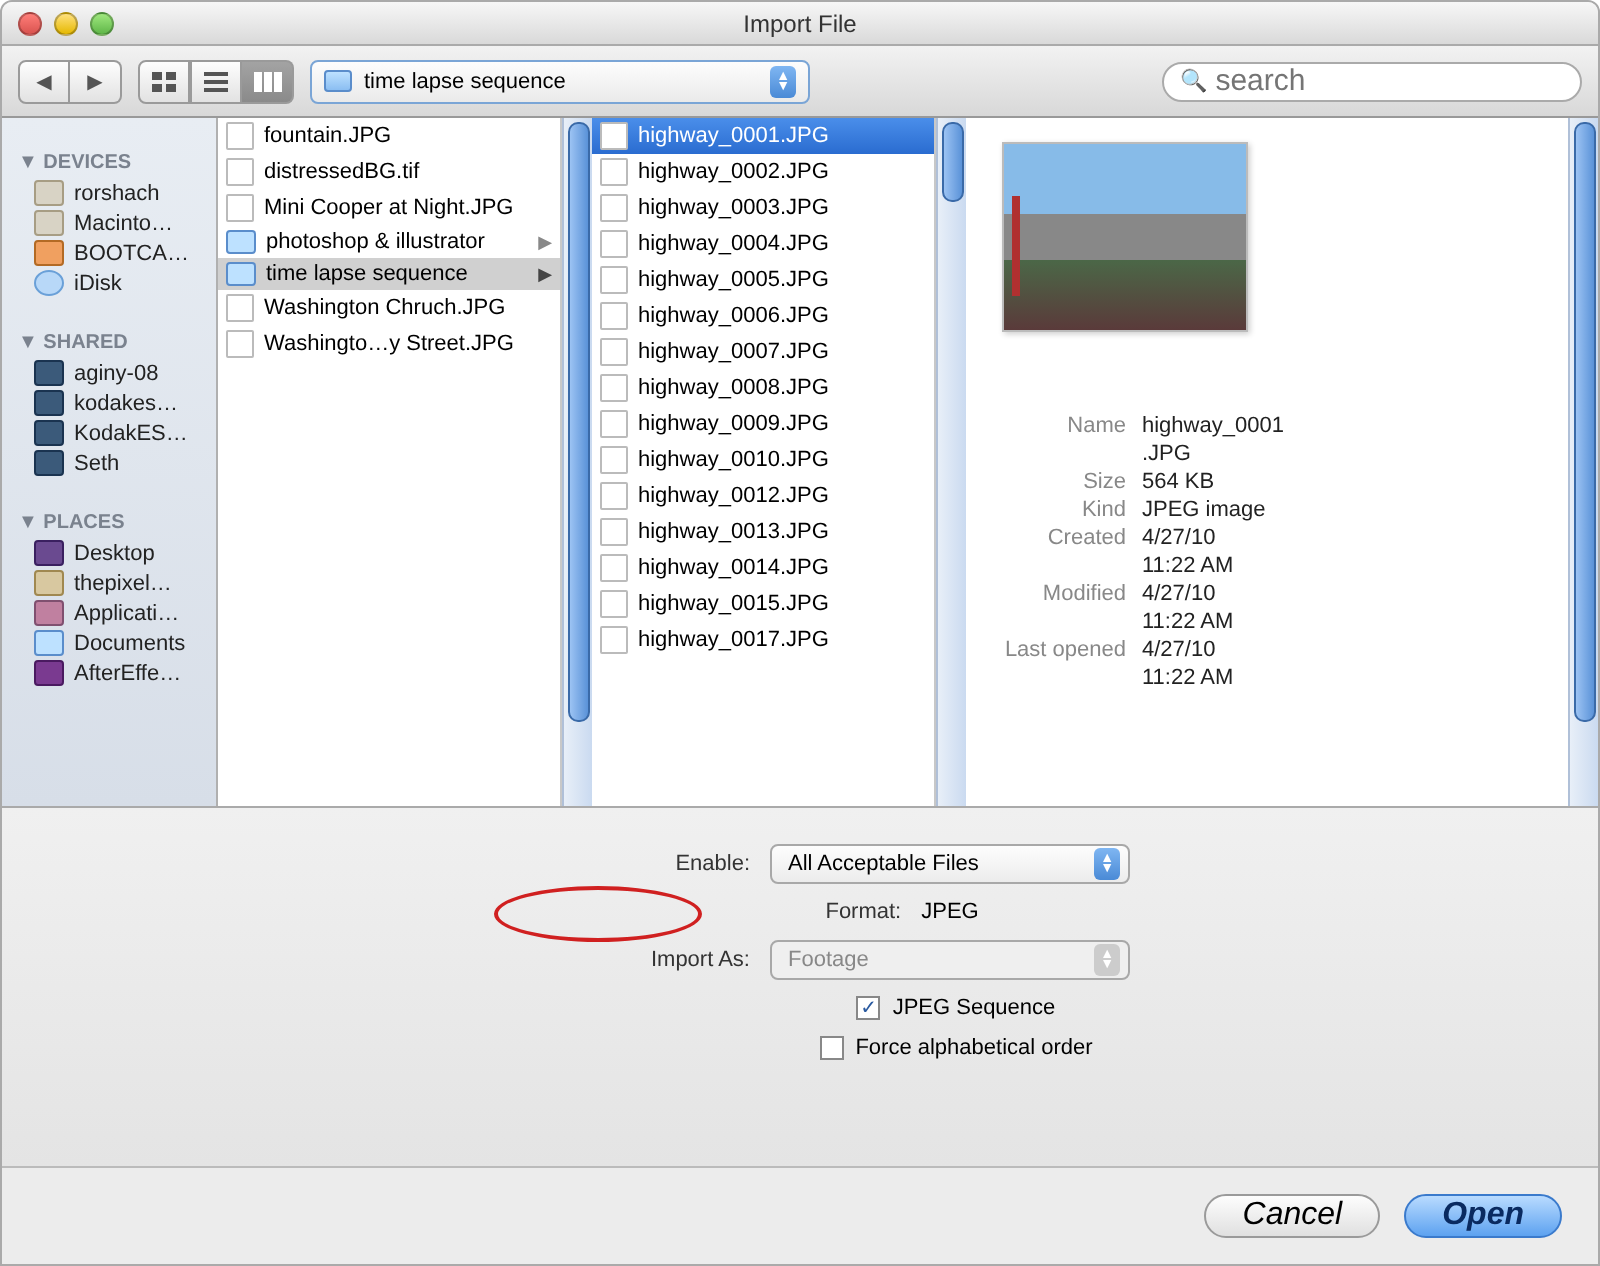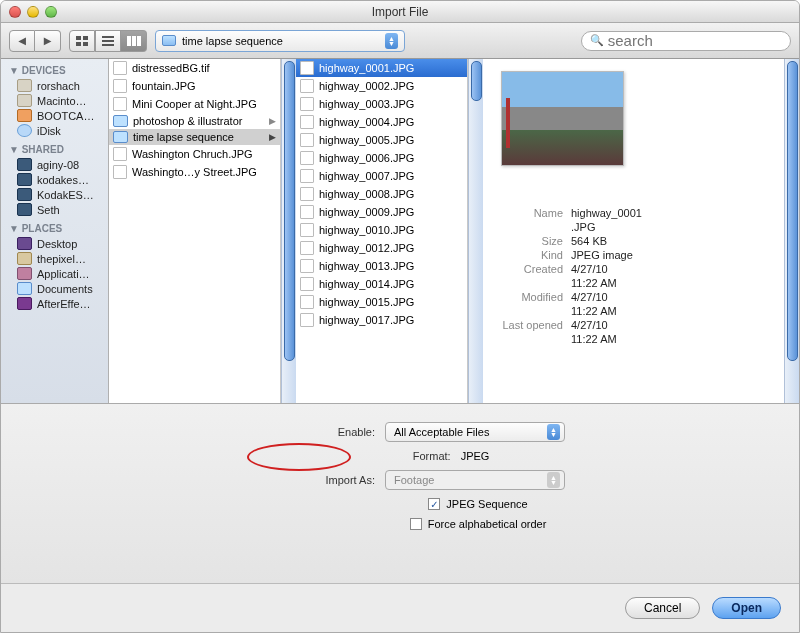--- a/index.html
+++ b/index.html
@@ -25,21 +25,21 @@
 .breadcrumb-select { display: flex; align-items: center; border: 1px solid #7aa5d6; border-radius: 4px; background: linear-gradient(#fdfdfd,#eaeaea); height: 22px; padding: 0 6px; min-width: 250px; }
 .folder-icon { width: 14px; height: 11px; background: linear-gradient(#bde1ff,#8bbef2); border: 1px solid #5a8dcb; border-radius: 2px; margin-right: 6px; }
 .select-arrows { margin-left: auto; display: flex; flex-direction: column; line-height: 5px; font-size: 7px; color: #fff; background: linear-gradient(#7fb6f2,#4a8ad6); padding: 3px 3px; border-radius: 3px; }
 .search { margin-left: auto; display: flex; align-items: center; background: #fff; border: 1px solid #aaa; border-radius: 11px; height: 20px; width: 210px; padding: 0 8px; }
 .search input { border: none; outline: none; width: 100%; font-size: 15px; }
 .search .mag { color: #888; margin-right: 4px; }
 
 .browser { display: flex; height: 345px; background: #fff; border-bottom: 1px solid #aaa; }
 
 .sidebar { width: 108px; background: linear-gradient(#e8edf3,#d7dee8); border-right: 1px solid #b0b0b0; overflow: hidden; }
-.side-section h4 { color: #7a828e; font-size: 10px; font-weight: bold; padding: 6px 8px 2px; }
+.side-section h4 { color: #7a828e; font-size: 10px; font-weight: bold; padding: 17px 8px 2px; }
 .side-item { display: flex; align-items: center; gap: 5px; padding: 1px 6px 1px 16px; color: #222; white-space: nowrap; overflow: hidden; text-overflow: ellipsis; }
 .side-item .ic { width: 15px; height: 13px; display: inline-block; flex-shrink: 0; }
 .ic-drive { background: #d8d3c5; border: 1px solid #a79d84; border-radius: 2px; }
 .ic-ext { background: #f0a060; border: 1px solid #b36a24; border-radius: 2px; }
 .ic-idisk { background: #b8d8f8; border: 1px solid #6aa0d8; border-radius: 50%; }
 .ic-monitor { background: #3b5a7a; border: 1px solid #1a3350; border-radius: 2px; }
 .ic-desktop { background: #6a4a90; border: 1px solid #3a2060; border-radius: 2px; }
 .ic-home { background: #d8c8a0; border: 1px solid #a08850; border-radius: 2px; }
 .ic-app { background: #c080a0; border: 1px solid #805070; border-radius: 2px; }
 .ic-folder { background: #bde1ff; border: 1px solid #5a8dcb; border-radius: 2px; }
@@ -71,21 +71,21 @@
 .field-row { display: flex; align-items: center; gap: 10px; }
 .field-row .label { width: 140px; text-align: right; color: #333; }
 .select-ctrl { display: flex; align-items: center; background: linear-gradient(#fdfdfd,#ececec); border: 1px solid #a8a8a8; border-radius: 4px; height: 20px; padding: 0 4px 0 8px; }
 .select-ctrl.disabled { color: #888; background: #efefef; }
 .format-value { position: relative; }
 .red-ellipse { position: absolute; border: 2px solid #d02020; border-radius: 50% / 50%; width: 104px; height: 28px; left: -64px; top: -7px; pointer-events: none; }
 .cb-row { display: flex; align-items: center; gap: 6px; margin-left: 156px; }
 .cb { width: 12px; height: 12px; background: #fff; border: 1px solid #888; display: flex; align-items: center; justify-content: center; font-size: 10px; color: #2a5aa0; }
 
 .buttons { height: 48px; display: flex; align-items: center; justify-content: flex-end; padding: 0 18px; gap: 12px; background: #ececec; }
-.push-btn { height: 22px; padding: 0 18px; border: 1px solid #9a9a9a; border-radius: 11px; background: linear-gradient(#fdfdfd,#e0e0e0); font-size: 12px; }
+.push-btn { height: 22px; padding: 0 18px; border: 1px solid #9a9a9a; border-radius: 11px; background: linear-gradient(#fdfdfd,#e0e0e0); font-size: 16px; font-style: italic; }
 .push-btn.default { background: linear-gradient(#b9dbff,#5da2f0); border-color: #3a7acc; color: #0a2a60; font-weight: bold; }
 
 .arrow-left, .arrow-right { font-size: 10px; color: #555; }
 svg { display: block; }
 </style>
 </head>
 <body>
 
 <div class="window">
 
@@ -204,25 +204,25 @@
             <span class="ic ic-ae"></span>
             <span>AfterEffe…</span>
           </div>
         </div>
       </div>
 
     <div class="column-wrap">
       <div class="column" id="col1">
           <div class="file-row">
             <span class="ic-file"></span>
+            <span>fountain.JPG</span>
+          </div>
+          <div class="file-row">
+            <span class="ic-file"></span>
             <span>distressedBG.tif</span>
-          </div>
-          <div class="file-row">
-            <span class="ic-file"></span>
-            <span>fountain.JPG</span>
           </div>
           <div class="file-row">
             <span class="ic-file"></span>
             <span>Mini Cooper at Night.JPG</span>
           </div>
           <div class="file-row">
             <span class="ic ic-folder"></span>
             <span>photoshop &amp; illustrator</span>
             <span class="chev">▶</span>
           </div>

